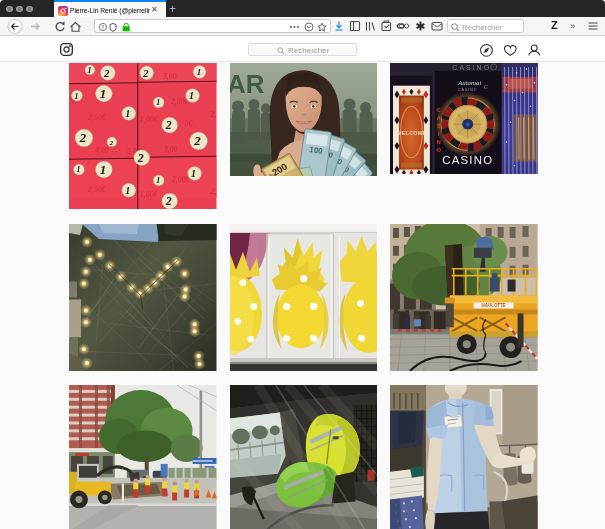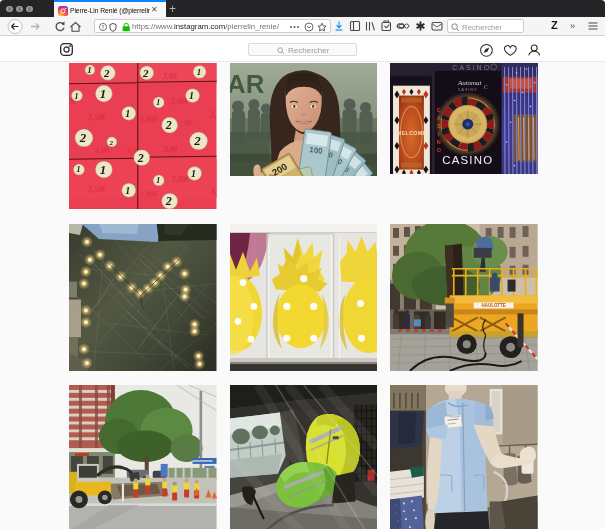--- a/index.html
+++ b/index.html
@@ -67,21 +67,20 @@
           <circle cx="193" cy="5" r="0.9"></circle>
           <circle cx="196.5" cy="5" r="0.9"></circle>
           <circle cx="200" cy="5" r="0.9"></circle>
         </g>
 
       <circle cx="211" cy="5" r="4" fill="none" stroke="#5a5a5f" stroke-width="0.9"></circle>
       <path d="M209 4l2 2 2-2" stroke="#5a5a5f" stroke-width="0.9" fill="none"></path>
 
       <path d="M224 1.2l1.2 2.5 2.8 0.4-2 2 0.5 2.8-2.5-1.3-2.5 1.3 0.5-2.8-2-2 2.8-0.4z" fill="none" stroke="#4a4a4f" stroke-width="0.9"></path>
     </svg>
-    <div class="abs" style="left:37px;top:2.2px;font-size:7.8px;color:#737378;white-space:nowrap;line-height:9px;height:11px;overflow:visible">https://www.<span style="color:#1a1a1e">instagram.com</span>/pierrelin_renie/</div>
   </div>
 
   <svg class="abs" style="left:333px;top:2px" width="110" height="15" viewBox="0 0 110 15">
     <g stroke-width="1.1" fill="none">
       <path d="M6 2.5v6M3.5 6l2.5 2.8L8.5 6" stroke="#0a84ff"></path>
       <path d="M2.5 11h7" stroke="#0a84ff"></path>
       <rect x="17.5" y="2.5" width="9" height="9" rx="1" stroke="#4a4a4f"></rect>
       <path d="M20.5 2.5v9" stroke="#4a4a4f"></path>
       <path d="M33.5 3v8.5M36.5 3v8.5M39 3.4l2.4 8" stroke="#4a4a4f"></path>
       <rect x="49" y="3.5" width="8.5" height="8" rx="1" stroke="#4a4a4f"></rect>

